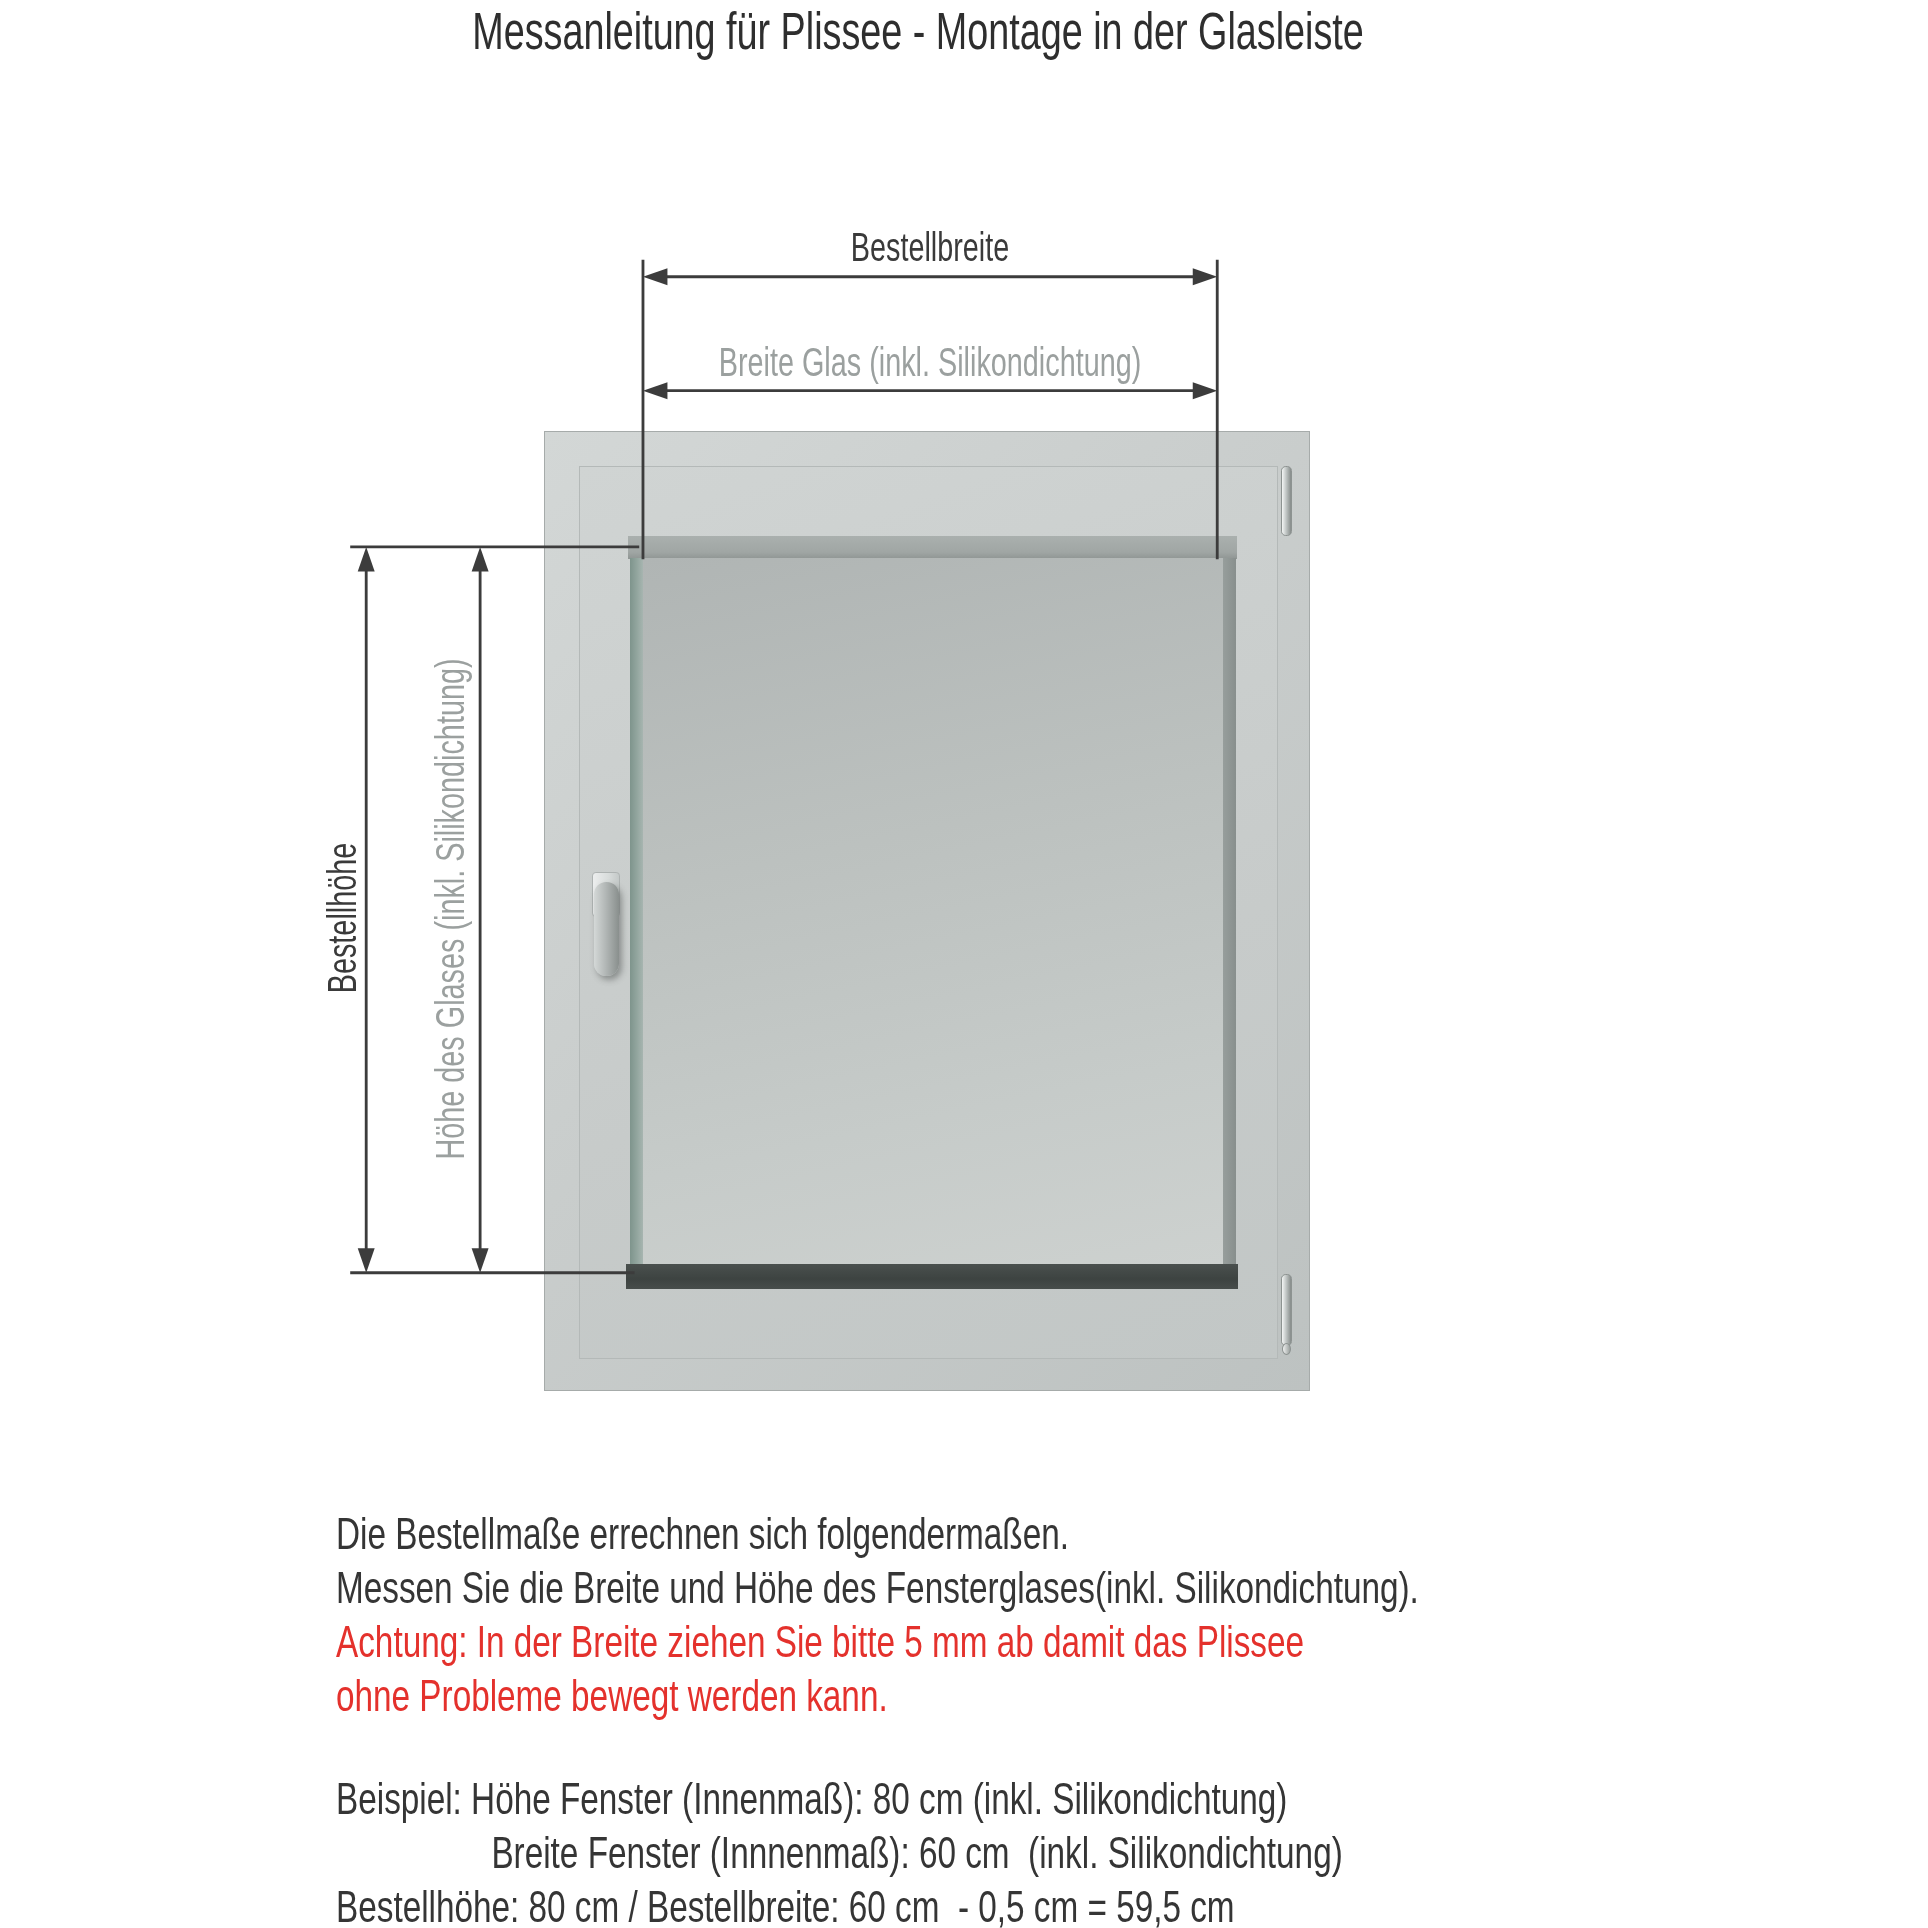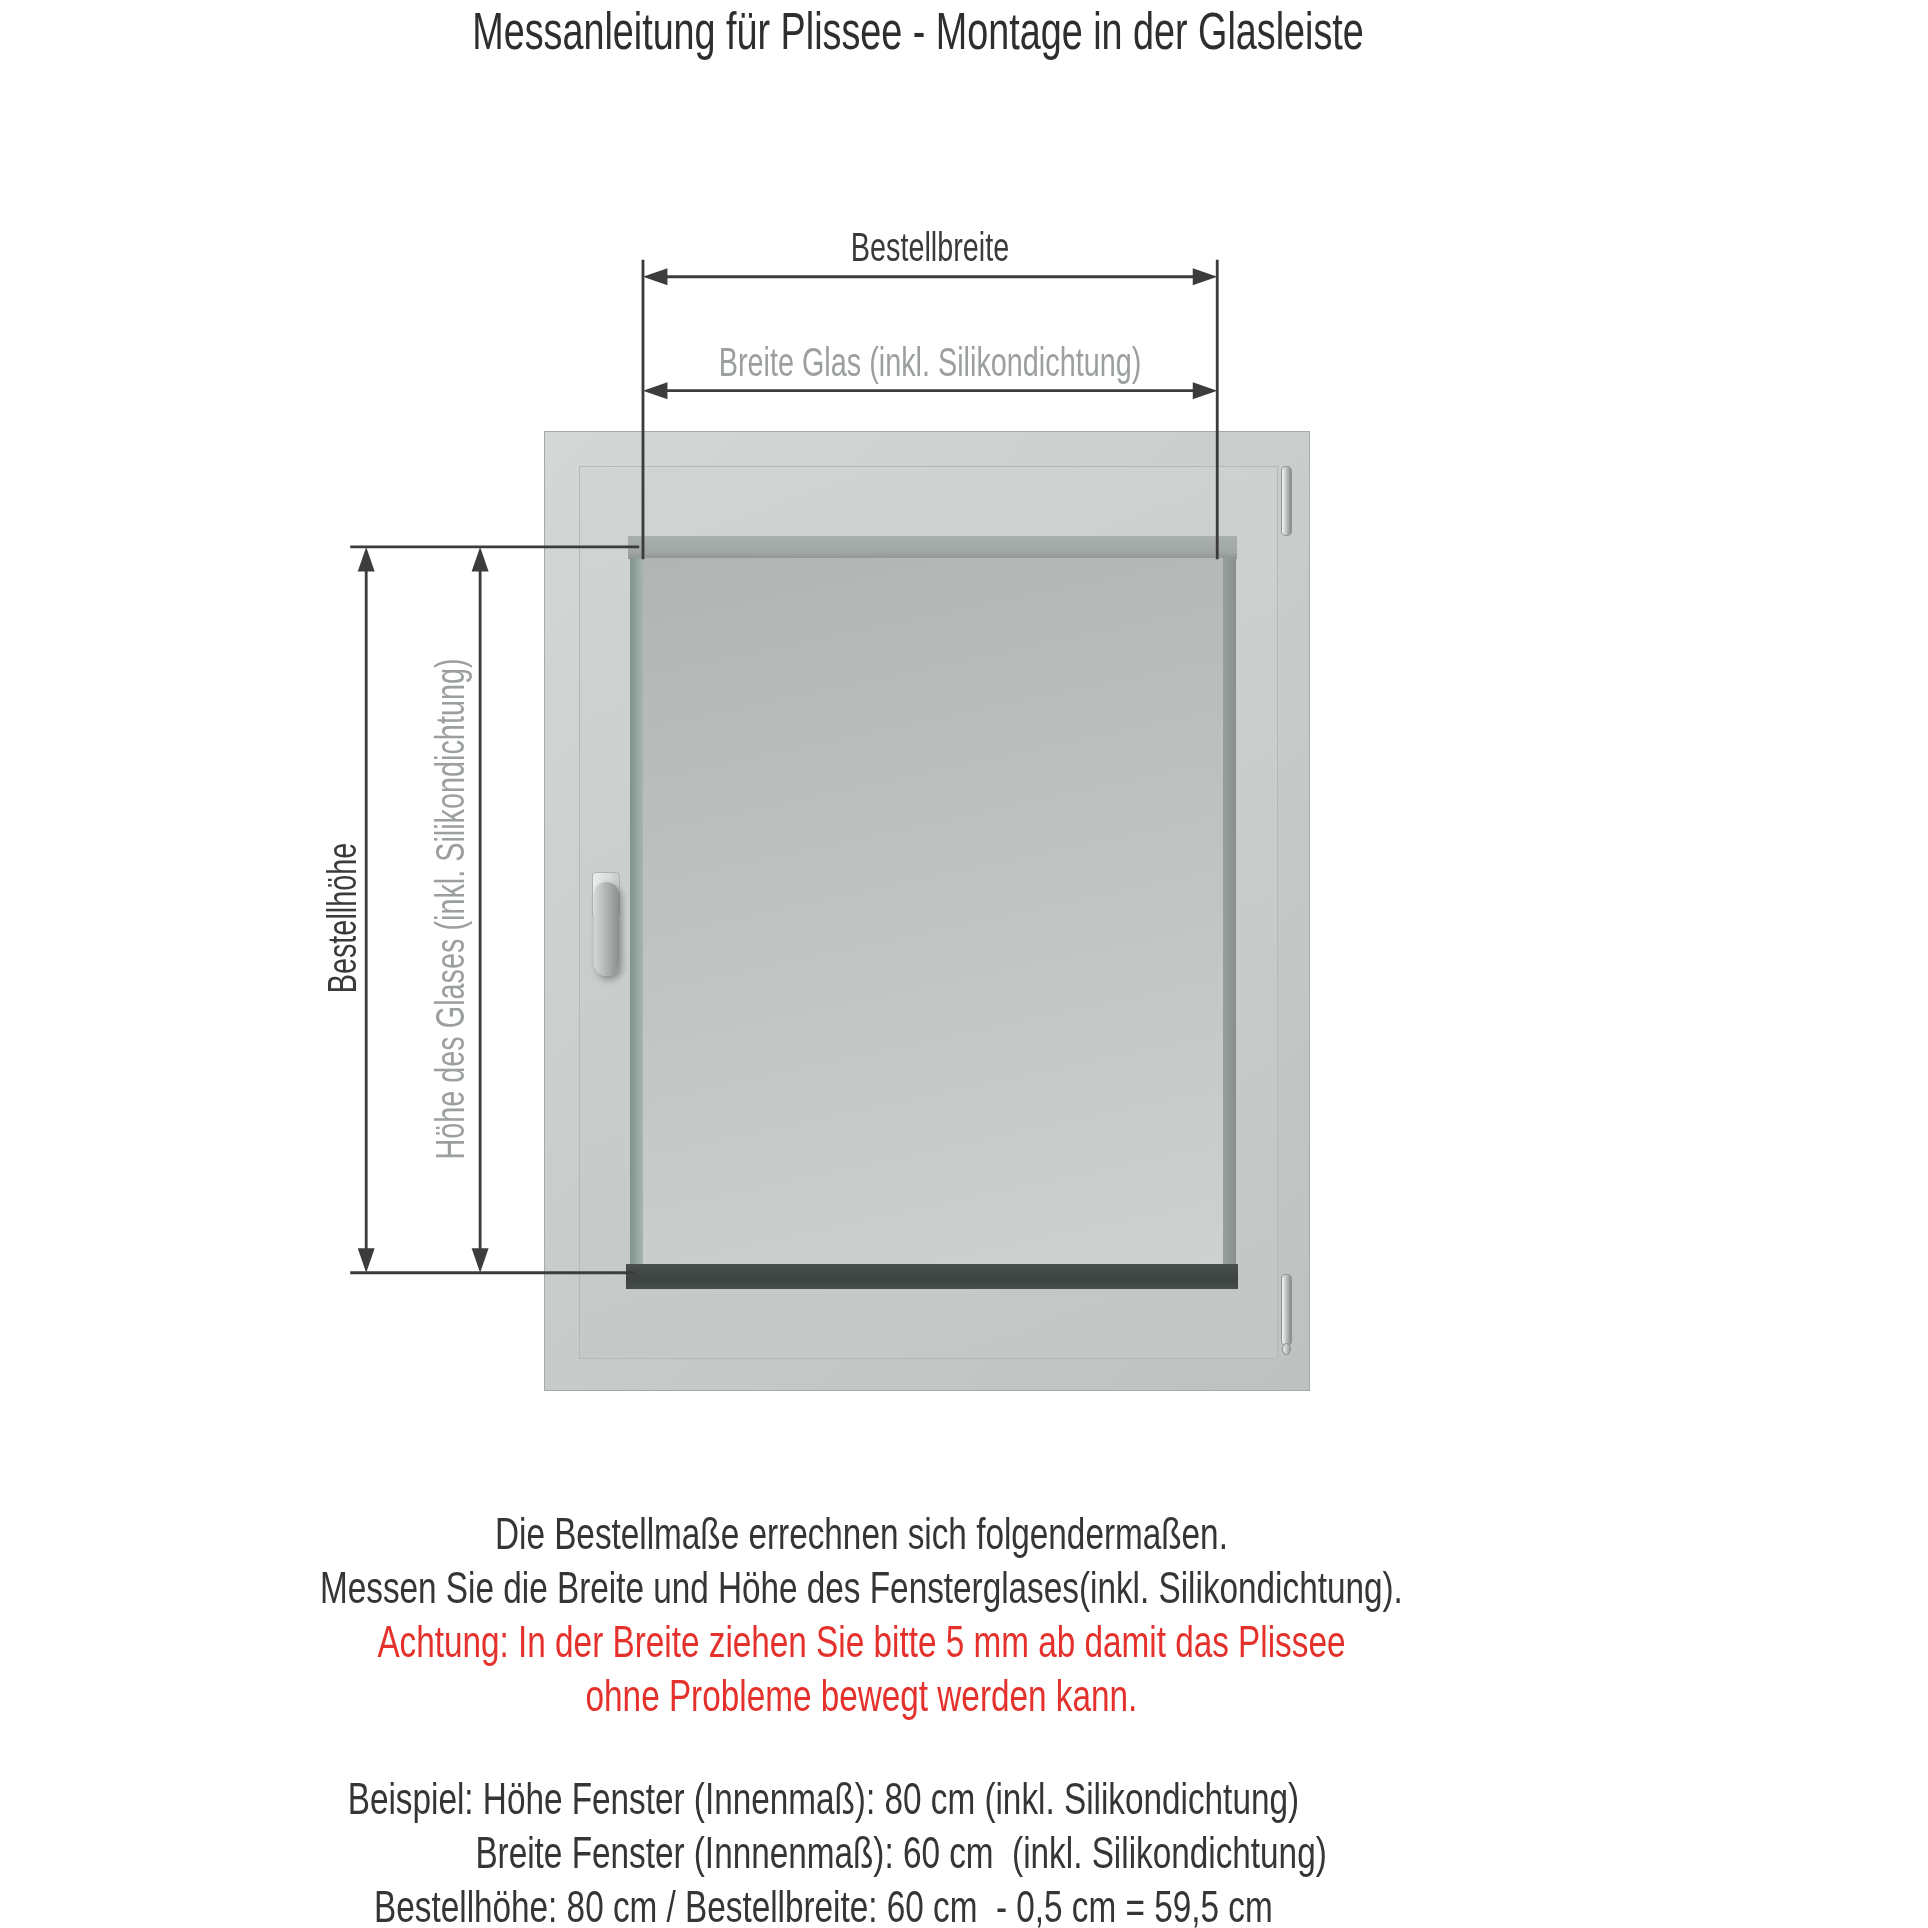--- a/index.html
+++ b/index.html
@@ -55,21 +55,21 @@
   .dims line{stroke:var(--dim-line);stroke-width:3;}
   .dims polygon{fill:var(--dim-line);stroke:none;}
 
   .dimlabel{position:absolute;font-size:40px;line-height:43px;white-space:pre;
       transform:translate(-50%,-50%) scaleX(0.72);}
   .dimlabel.v{transform:translate(-50%,-50%) rotate(-90deg) scaleX(0.72);}
   .dim-black{color:var(--dim-text-black);}
   .dim-gray{color:var(--dim-text-gray);}
 
   
-  .textblock{position:absolute;left:320px;text-align:center;}
+  .textblock{position:absolute;left:336px;}
   .block-a{top:1507px;}
   .block-b{top:1772px;}
   .tline{font-size:45px;line-height:54px;white-space:pre;
       transform:scaleX(0.74);transform-origin:0 50%;color:var(--text-black);}
   .tline.red{color:var(--warning-red);}
   .tline.indent{padding-left:210px;}
 </style>
 </head>
 <body>
 

